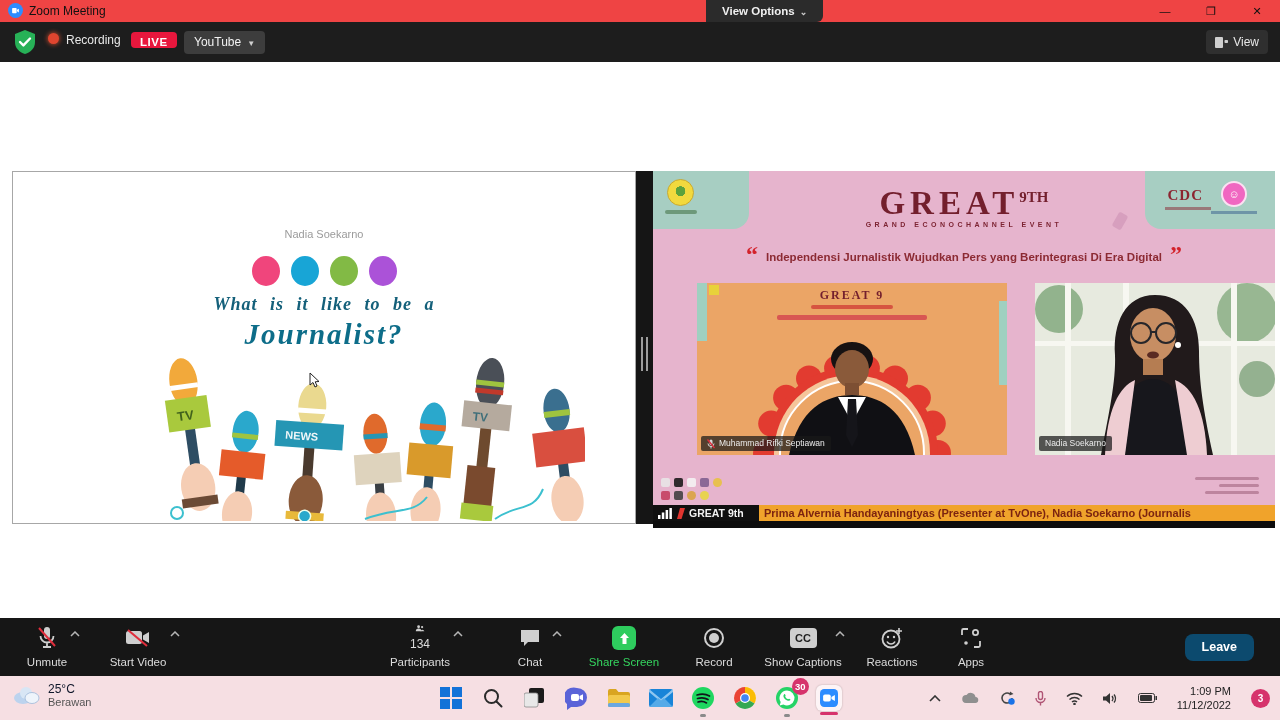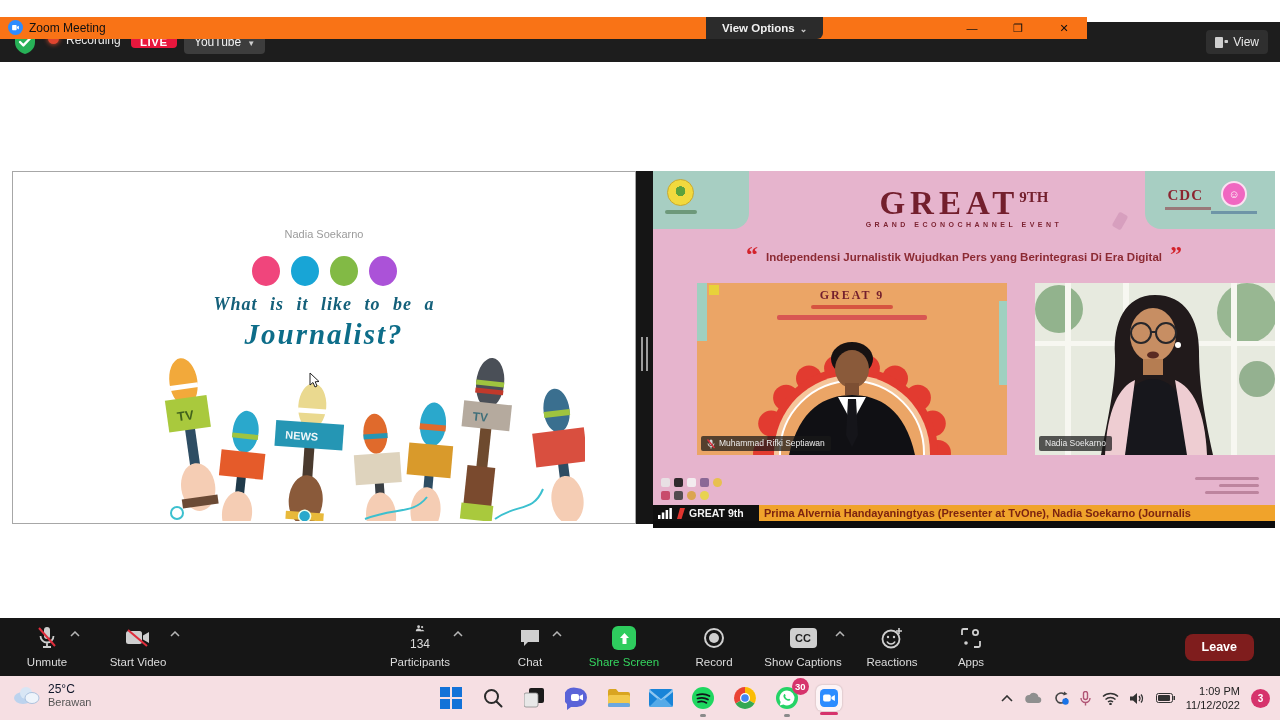--- a/index.html
+++ b/index.html
@@ -1,21 +1,21 @@
 <!DOCTYPE html>
 <html><head>
 <meta charset="utf-8">
 <style>
   * { margin:0; padding:0; box-sizing:border-box; }
   html,body { width:1280px; height:720px; overflow:hidden; }
   body { font-family:"Liberation Sans", sans-serif; background:#ffffff; position:relative; }
   svg { display:block; }
 
   
-  .title-bar { position:absolute; left:0; top:0; width:1087px; height:22px; background:#f97316; z-index:30;margin-top:17px; }
+  .title-bar { position:absolute; left:0; top:0; width:1280px; height:22px; background:#ef4444; z-index:30; }
   .app-id { position:absolute; left:8px; top:3px; display:flex; align-items:center; gap:6px; }
   .zoom-logo { width:15px; height:15px; border-radius:50%; background:#2d8cff; display:flex; align-items:center; justify-content:center; }
   .zoom-logo svg { width:9px; height:9px; }
   .app-title { font-size:12px; color:#111; }
   .green-banner { position:absolute; left:405px; top:0; width:301px; height:22px; color:#fff; font-size:11.5px; font-weight:bold; text-align:center; line-height:22px; }
   .view-options { position:absolute; left:706px; top:0; height:22px; padding:0 16px; background:#2b2b2b; color:#f0f0f0; font-size:11.5px; font-weight:bold; line-height:22px; border-radius:0 0 6px 0; cursor:pointer; }
   .view-options .caret { font-size:9px; margin-left:5px; color:#cfcfcf; }
   .win-controls { position:absolute; right:0; top:0; height:22px; display:flex; }
   .win-btn { width:46px; height:22px; display:flex; align-items:center; justify-content:center; color:#111; font-size:11px; cursor:pointer; }
 
@@ -101,21 +101,21 @@
   .taskbar { position:absolute; left:0; top:676px; width:1280px; height:44px; background:#f6dfe3; z-index:30; }
   .weather { position:absolute; left:12px; top:6px; display:flex; align-items:center; gap:8px; cursor:pointer; }
   .weather-temp { font-size:12px; color:#0f172a; }
   .weather-desc { font-size:11px; color:#555; }
   .tb-apps { position:absolute; left:50%; top:0; height:44px; transform:translateX(-50%); display:flex; align-items:center; gap:16px; }
   .app-ic { position:relative; width:26px; height:26px; display:flex; align-items:center; justify-content:center; cursor:pointer; }
   .app-ic.running::after { content:""; position:absolute; bottom:-6px; left:50%; transform:translateX(-50%); width:6px; height:3px; border-radius:2px; background:#8a8a8a; }
   .app-active { background:#fdf4f6; border-radius:6px; padding:4px; box-shadow:0 0 2px rgba(0,0,0,.25); }
   .app-active .zoom-underline { position:absolute; bottom:-4px; left:50%; transform:translateX(-50%); width:18px; height:3px; border-radius:2px; }
   .ws-badge { position:absolute; top:-7px; right:-9px; min-width:17px; height:17px; border-radius:9px; color:#fff; font-size:9.5px; font-weight:bold; line-height:17px; text-align:left; padding:0 3px; }
-  .tray { position:absolute; right:10px; top:0; height:44px; display:flex; align-items:center; gap:11px; }
+  .tray { position:absolute; right:10px; top:0; height:44px; display:flex; align-items:center; gap:20px; }
   .tray-ic { cursor:pointer; display:flex; align-items:center; }
   .clock { text-align:right; font-size:11px; color:#222; line-height:14px; cursor:pointer; }
   .notif-badge { width:19px; height:19px; border-radius:50%; color:#fff; font-size:10px; font-weight:bold; display:flex; align-items:center; justify-content:center; cursor:pointer; }
 </style>
 </head>
 <body>
 
 <div class="title-bar">
   <div class="app-id">
     <span class="zoom-logo">
@@ -488,21 +488,21 @@
     <div class="tb-icon">
       <svg width="22" height="22" viewBox="0 0 22 22">
         <path d="M8,2 H3.5 A1.5,1.5 0 0 0 2,3.5 V8 M14,20 h4.5 A1.5,1.5 0 0 0 20,18.5 V14" fill="none" stroke="#cfcfcf" stroke-width="1.8"></path>
         <circle cx="15.5" cy="5.5" r="2.6" fill="none" stroke="#cfcfcf" stroke-width="1.8"></circle>
         <circle cx="6" cy="16" r="1.8" fill="#cfcfcf"></circle>
       </svg>
     </div>
     <div class="tb-label">Apps</div>
   </div>
 
-  <div class="leave-btn" style="background: #7f1d1d;">Leave</div>
+  <div class="leave-btn" style="background: #0c4a6e;">Leave</div>
 </div>
 
 <div class="taskbar">
 
   <div class="weather">
     <svg width="28" height="20" viewBox="0 0 28 20">
       <ellipse cx="11" cy="13" rx="9" ry="6" fill="#bcd3ee"></ellipse>
       <circle cx="14" cy="8" r="6" fill="#d8e6f5"></circle>
       <ellipse cx="20" cy="13" rx="7" ry="5.5" fill="#eef4fb" stroke="#9db8d8" stroke-width="0.8"></ellipse>
     </svg>

